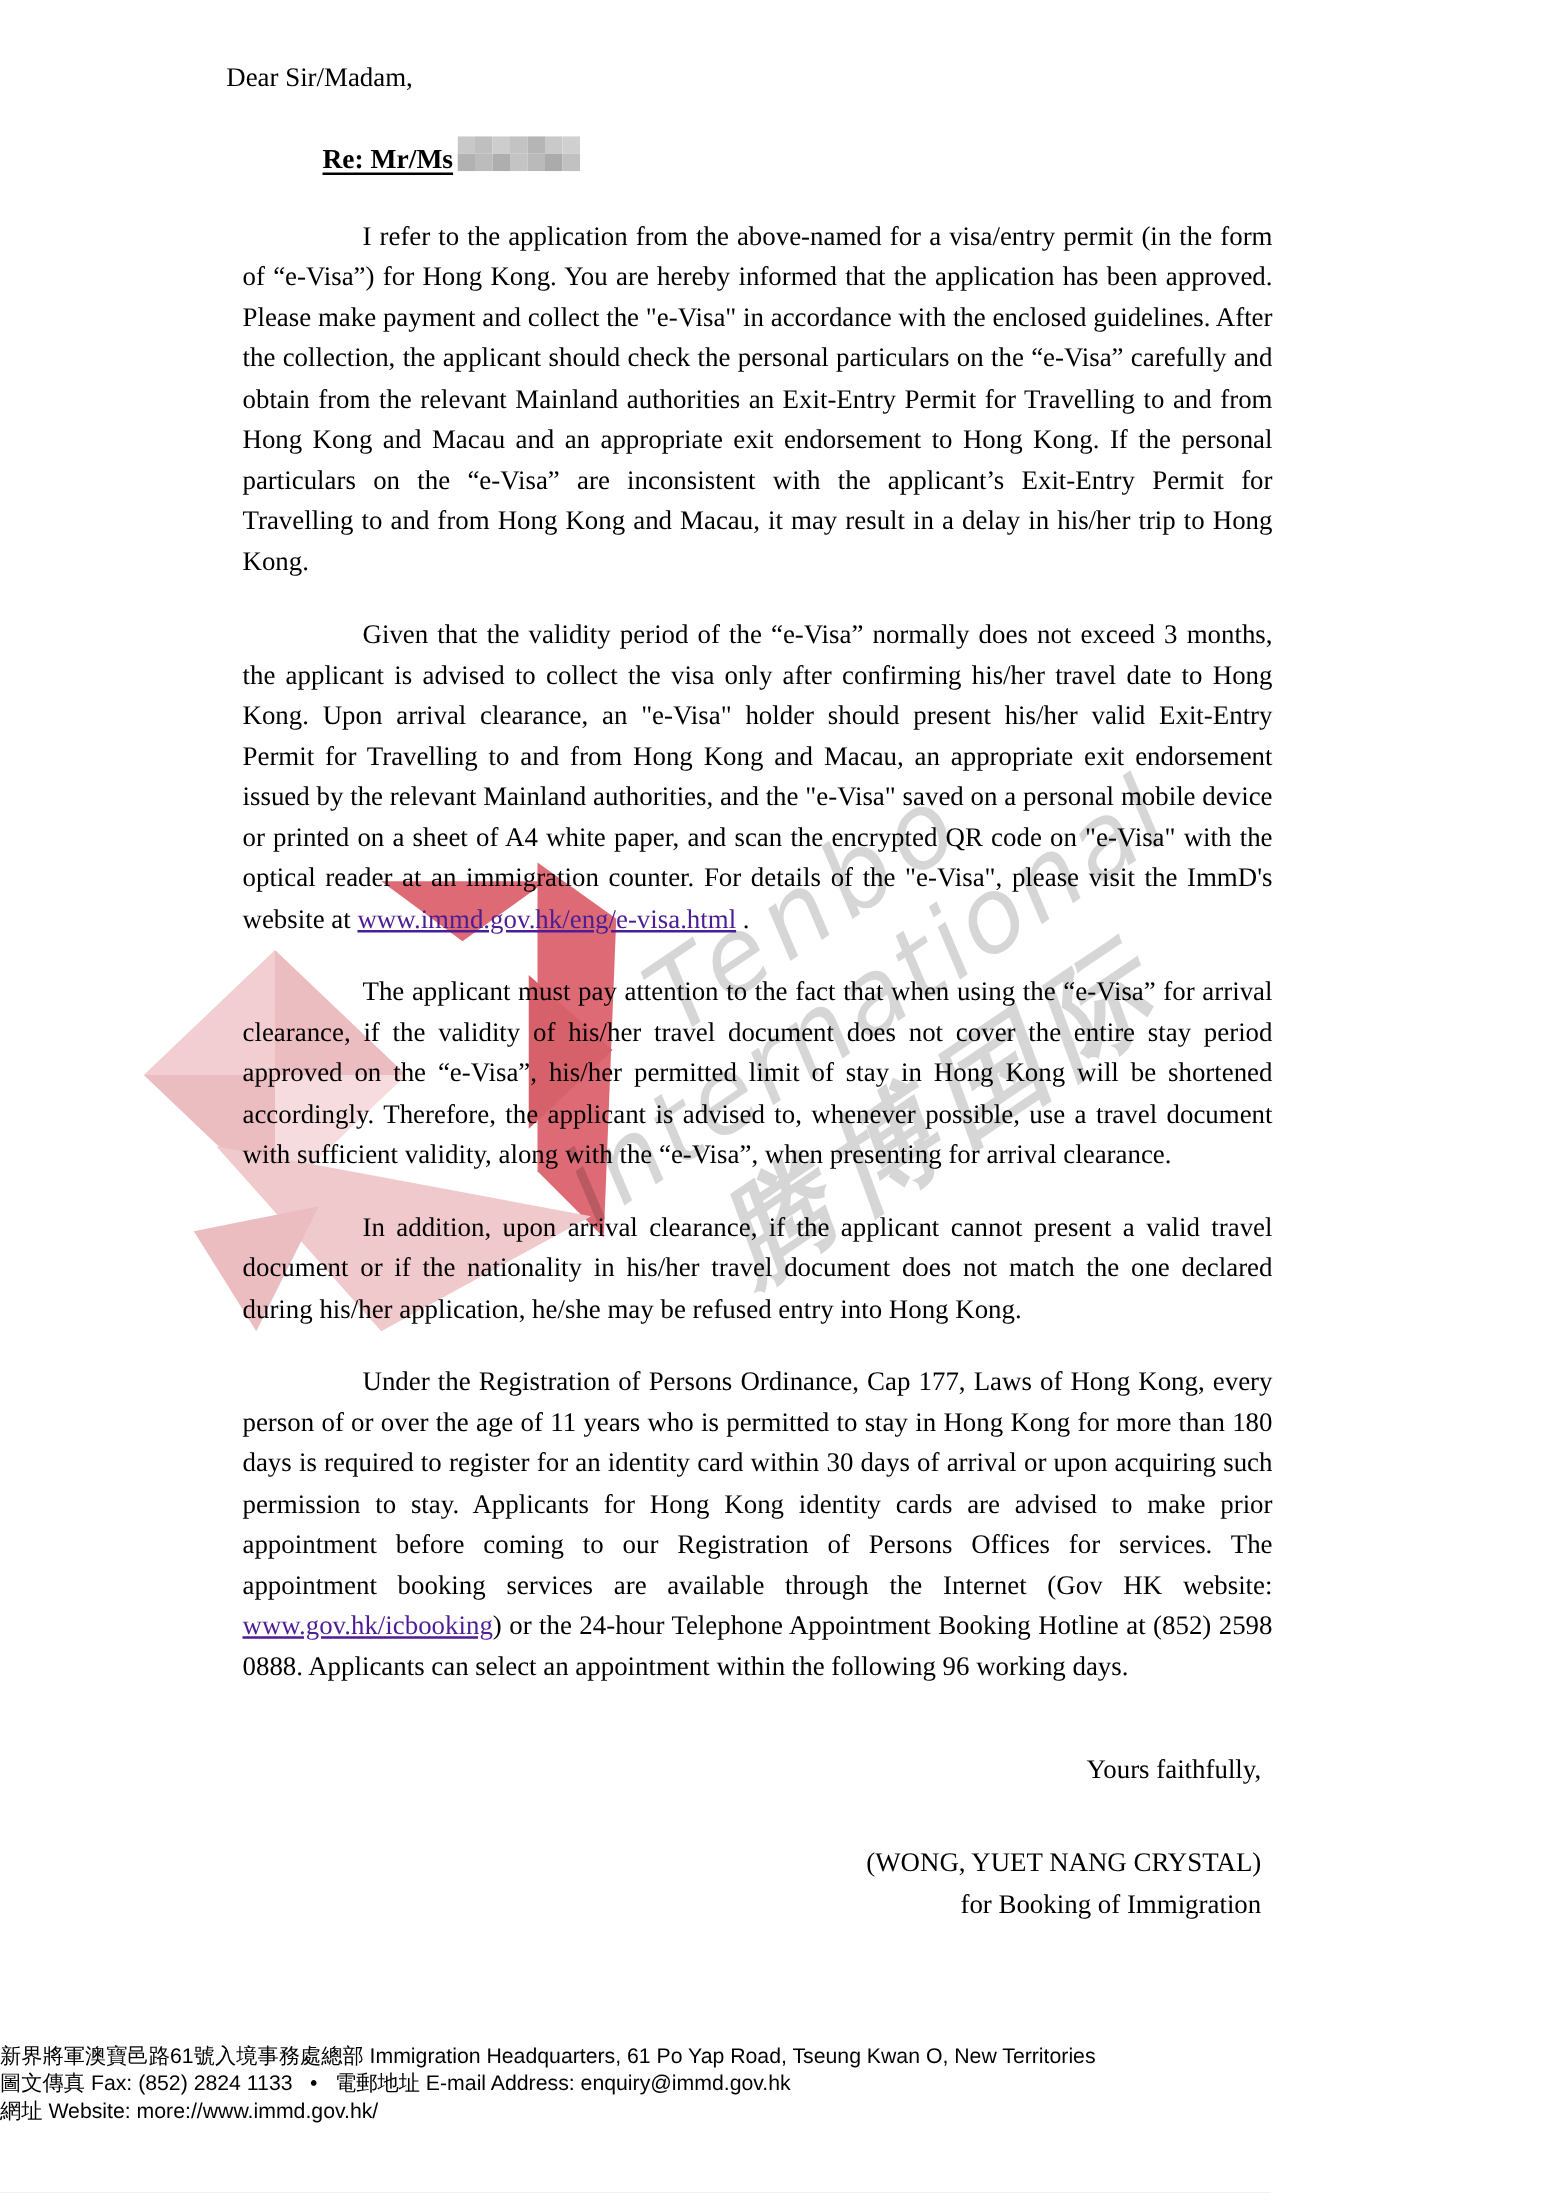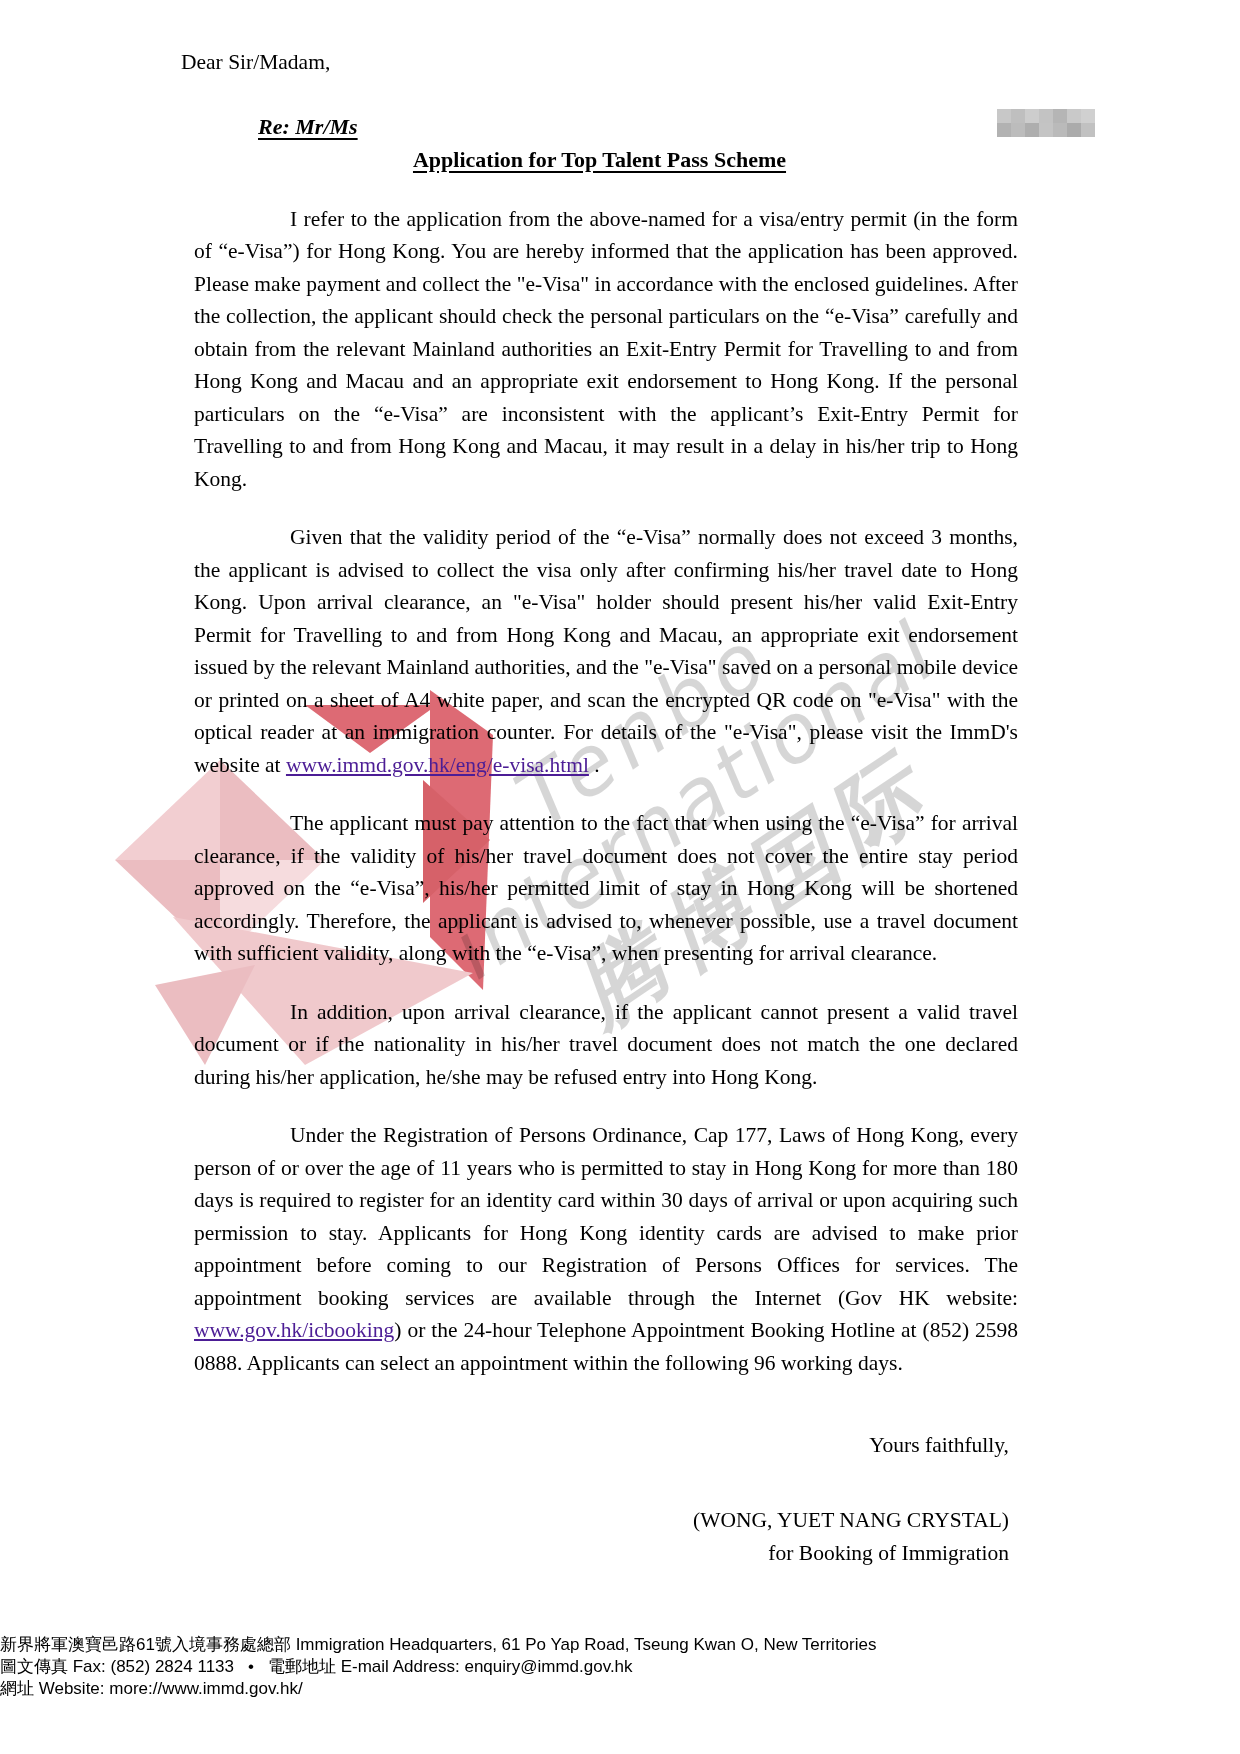--- a/index.html
+++ b/index.html
@@ -31,21 +31,21 @@
   .wm-l3{font-size:88px;font-weight:bold;letter-spacing:14px;margin-top:14px;}
   
   .content{
     position:relative;z-index:1;
     padding:46px 222px 0 181px;
     font-size:21.5px;
     line-height:32.5px;
   }
   .salutation{margin:0;}
   .subject{margin-top:30px;text-align:center;font-weight:bold;font-size:22px;line-height:29px;}
-  .subject-line1{display:flex;justify-content:space-between;align-items:center;transform:translateX(77px);font-style:italic;}
+  .subject-line1{display:flex;justify-content:flex-start;align-items:center;transform:translateX(77px);}
   .subject-line1 .utext{text-decoration:underline;text-decoration-thickness:2px;text-underline-offset:4px;}
   .redaction{margin-left:4px;display:block;}
   .subject-line2{text-decoration:underline;text-decoration-thickness:2px;text-underline-offset:4px;margin-top:1px;}
   .body-para{margin:0 0 26px 13px;text-align:justify;text-indent:96px;}
   .body-para.first{margin-top:29px;}
   .doclink{color:#4c1d95;text-decoration:underline;cursor:pointer;}
   .closing{margin-top:50px;margin-left:496px;width:332px;text-align:right;line-height:33px;}
   .closing .spacer{height:42px;}
   
   .notes{position:absolute;left:75px;top:1552px;z-index:1;}
@@ -105,21 +105,20 @@
             <rect x="0" y="14" width="14" height="14" fill="#b2b2b2"></rect>
             <rect x="14" y="14" width="14" height="14" fill="#bcbcbc"></rect>
             <rect x="28" y="14" width="14" height="14" fill="#aeaeae"></rect>
             <rect x="42" y="14" width="14" height="14" fill="#c4c4c4"></rect>
             <rect x="56" y="14" width="14" height="14" fill="#bababa"></rect>
             <rect x="70" y="14" width="14" height="14" fill="#ababab"></rect>
             <rect x="84" y="14" width="14" height="14" fill="#c1c1c1"></rect>
           </svg>
         </span>
       </div>
-      <div class="subject-line2">Application for Top Talent Pass Scheme</div>
     </div>
 
     <p class="body-para first">I refer to the application from the above-named for a visa/entry permit (in the form of “e-Visa”) for Hong Kong.  You are hereby informed that the application has been approved.  Please make payment and collect the "e-Visa" in accordance with the enclosed guidelines.  After the collection, the applicant should check the personal particulars on the “e-Visa” carefully and obtain from the relevant Mainland authorities an Exit-Entry Permit for Travelling to and from Hong Kong and Macau and an appropriate exit endorsement to Hong Kong.  If the personal particulars on the “e-Visa” are inconsistent with the applicant’s Exit-Entry Permit for Travelling to and from Hong Kong and Macau, it may result in a delay in his/her trip to Hong Kong.</p>
 
     <p class="body-para"><span>Given that the validity period of the “e-Visa” normally does not exceed 3 months, the applicant is advised to collect the visa only after confirming his/her travel date to Hong Kong.  Upon arrival clearance, an "e-Visa" holder should present his/her valid Exit-Entry Permit for Travelling to and from Hong Kong and Macau, an appropriate exit endorsement issued by the relevant Mainland authorities, and the "e-Visa" saved on a personal mobile device or printed on a sheet of A4 white paper, and scan the encrypted QR code on "e-Visa" with the optical reader at an immigration counter.  For details of the "e-Visa", please visit the ImmD's website at </span><a class="doclink">www.immd.gov.hk/eng/e-visa.html</a><span> .</span></p>
 
     <p class="body-para">The applicant must pay attention to the fact that when using the “e-Visa” for arrival clearance, if the validity of his/her travel document does not cover the entire stay period approved on the “e-Visa”, his/her permitted limit of stay in Hong Kong will be shortened accordingly.  Therefore, the applicant is advised to, whenever possible, use a travel document with sufficient validity, along with the “e-Visa”, when presenting for arrival clearance.</p>
 
     <p class="body-para">In addition, upon arrival clearance, if the applicant cannot present a valid travel document or if the nationality in his/her travel document does not match the one declared during his/her application, he/she may be refused entry into Hong Kong.</p>
 

